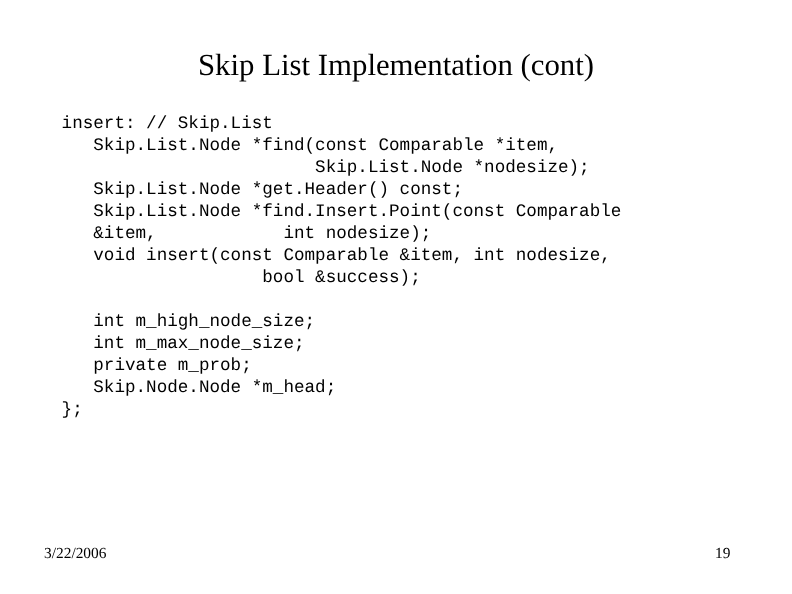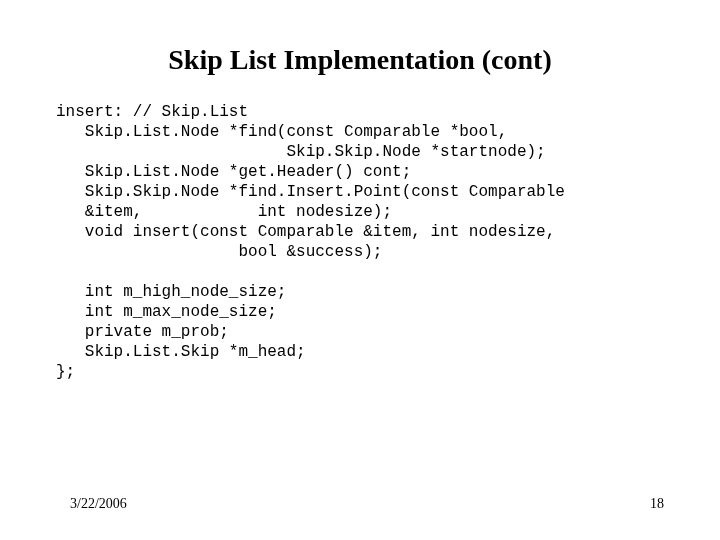--- a/index.html
+++ b/index.html
@@ -5,60 +5,60 @@
   * { margin: 0; padding: 0; box-sizing: border-box; }
   html, body { width: 720px; height: 540px; background: #ffffff; font-family: "Times New Roman", Times, serif; color: #000; }
   .slide {
     position: relative;
     width: 720px;
     height: 540px;
     padding: 44px 56px 0 56px;
   }
   .title {
     font-size: 28px;
-    font-weight: 700;
+    font-weight: 400;
     text-align: center;
     margin-bottom: 26px;
     font-family: "Times New Roman", Times, serif;
   }
   .code {
     font-family: "Courier New", Courier, monospace;
     font-size: 16px;
     line-height: 1.25;
     white-space: pre;
   }
   .footer-left {
     position: absolute;
-    left: 70px;
+    left: 40px;
     bottom: 28px;
     font-size: 14px;
   }
   .footer-right {
     position: absolute;
     right: 56px;
     bottom: 28px;
     font-size: 14px;
   }
 </style>
 </head>
 <body>
 
 <div class="slide">
   <h1 class="title">Skip List Implementation (cont)</h1>
 
   <div class="code"><span>insert: // Skip.List</span>
-<span>   Skip.List.Node *find(const Comparable *bool,</span>
-<span>                        Skip.Skip.Node *startnode);</span>
-<span>   Skip.List.Node *get.Header() cont;</span>
-<span>   Skip.Skip.Node *find.Insert.Point(const Comparable</span>
+<span>   Skip.List.Node *find(const Comparable *item,</span>
+<span>                        Skip.List.Node *nodesize);</span>
+<span>   Skip.List.Node *get.Header() const;</span>
+<span>   Skip.List.Node *find.Insert.Point(const Comparable</span>
 <span>   &amp;item,            int nodesize);</span>
 <span>   void insert(const Comparable &amp;item, int nodesize,</span>
 <span>                   bool &amp;success);</span>
 <span></span>
 <span>   int m_high_node_size;</span>
 <span>   int m_max_node_size;</span>
 <span>   private m_prob;</span>
-<span>   Skip.List.Skip *m_head;</span>
+<span>   Skip.Node.Node *m_head;</span>
 <span>};</span></div>
 
   <div class="footer-left">3/22/2006</div>
-  <div class="footer-right">18</div>
+  <div class="footer-right">19</div>
 </div>
 
 </body></html>

